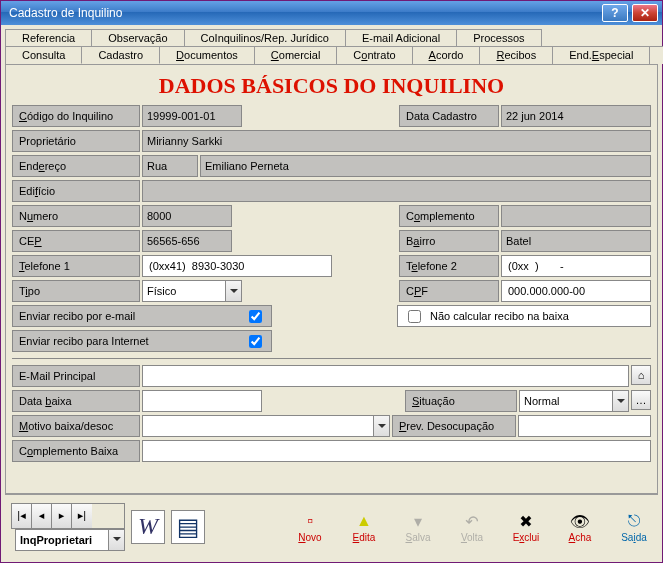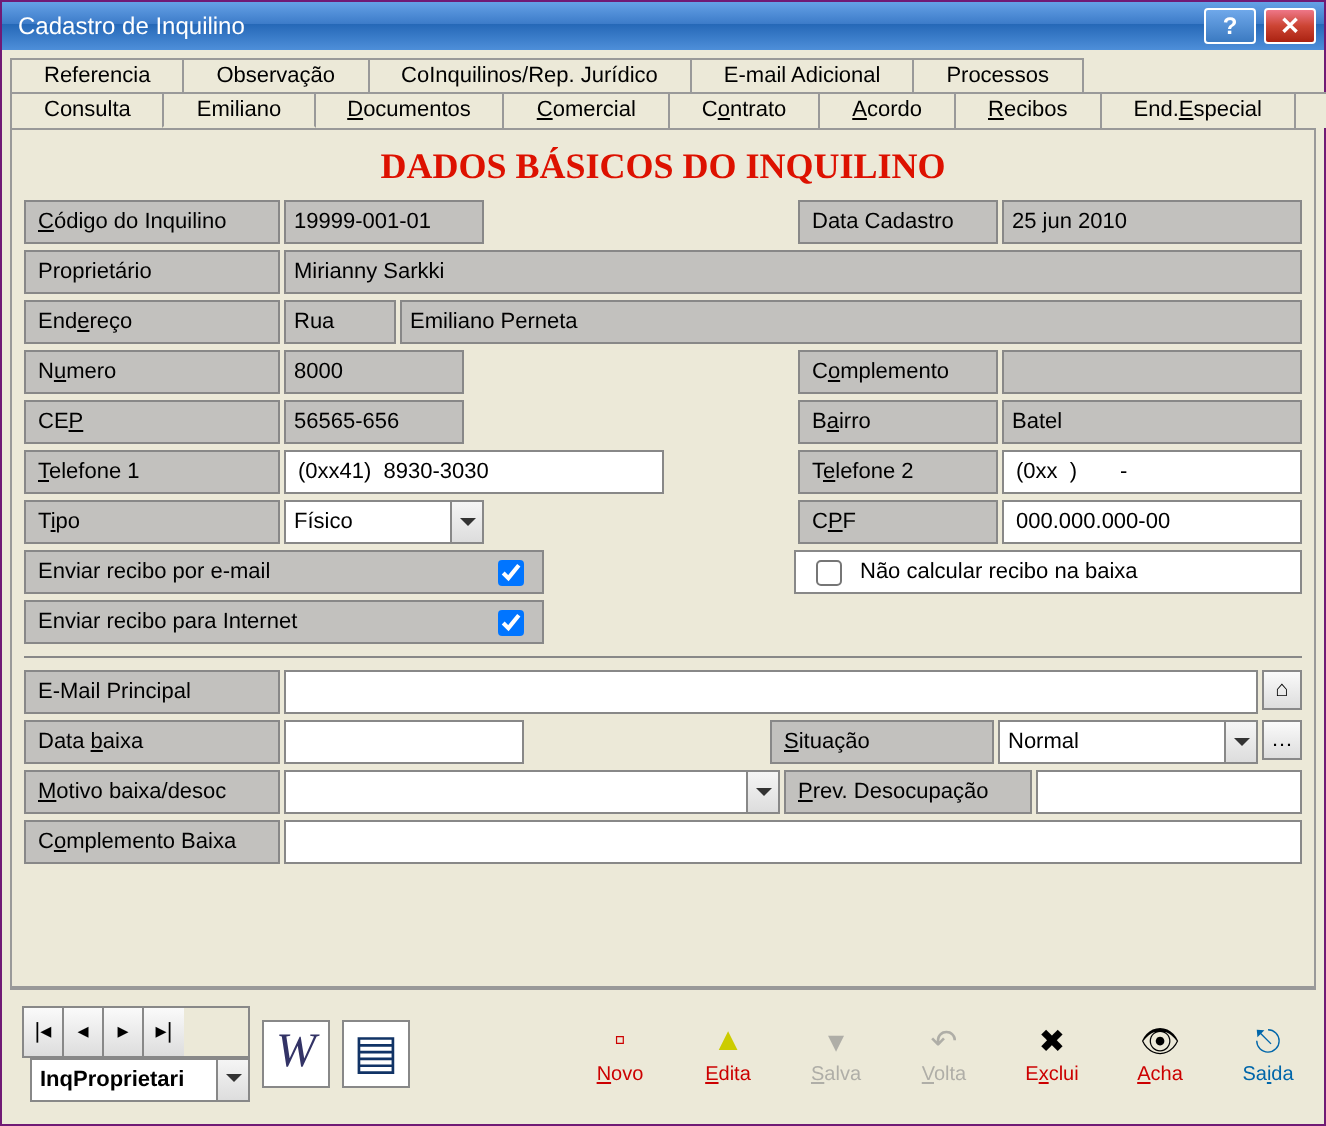--- a/index.html
+++ b/index.html
@@ -75,21 +75,21 @@
     border-top: none;
     background: #ece9d8;
     padding: 6px;
     flex: 1;
     position: relative;
   }
   .panel-title {
     text-align: center;
     color: #d10; font-weight: bold;
     font-family: "Times New Roman", serif;
-    font-size: 18px;
+    font-size: 22px;
     margin: 2px 0 6px 0;
   }
   .row {
     display: flex;
     align-items: stretch;
     margin-bottom: 3px;
     gap: 2px;
     height: 22px;
   }
   .label {
@@ -228,21 +228,21 @@
     <div class="tabrow top">
       <div class="tab"><span>Referencia</span></div>
       <div class="tab"><span>Observação</span></div>
       <div class="tab"><span>CoInquilinos/Rep. Jurídico</span></div>
       <div class="tab"><span>E-mail Adicional</span></div>
       <div class="tab"><span>Processos</span></div>
     </div>
 
     <div class="tabrow">
       <div class="tab"><span>Consulta</span></div>
-      <div class="tab active"><span>Emiliano</span></div>
+      <div class="tab active"><span>Cadastro</span></div>
       <div class="tab"><span class="u">D</span>ocumentos</div>
       <div class="tab"><span class="u">C</span>omercial</div>
       <div class="tab">C<span class="u">o</span>ntrato</div>
       <div class="tab"><span class="u">A</span>cordo</div>
       <div class="tab"><span class="u">R</span>ecibos</div>
       <div class="tab">End.<span class="u">E</span>special</div>
       <div class="tab">Aerta</div>
     </div>
 
     <div class="panel">
@@ -253,21 +253,21 @@
             <span><span class="u">C</span>ódigo do Inquilino</span>
           </div>
         <div class="field disabled" style="width:100px">
             <span>19999-001-01</span>
           </div>
         <div style="flex:1 1 110px"></div>
         <div class="label" style="width:100px">
             <span>Data Cadastro</span>
           </div>
         <div class="field disabled" style="width:150px">
-            <span>25 jun 2010</span>
+            <span>22 jun 2014</span>
           </div>
       </div>
 
       <div class="row">
         <div class="label">
             <span>Proprietário</span>
           </div>
         <div class="field disabled" style="flex:1">
             <span>Mirianny Sarkki</span>
           </div>
@@ -278,20 +278,28 @@
             <span>End<span class="u">e</span>reço</span>
           </div>
         <div class="field disabled" style="width:56px">
             <span>Rua</span>
           </div>
         <div class="field disabled" style="flex:1">
             <span>Emiliano Perneta</span>
           </div>
       </div>
 
+      <div class="row">
+        <div class="label">
+            <span>Edi<span class="u">f</span>ício</span>
+          </div>
+        <div class="field disabled" style="flex:1">
+            <span></span>
+          </div>
+      </div>
 
       <div class="row">
         <div class="label">
             <span>N<span class="u">u</span>mero</span>
           </div>
         <div class="field disabled" style="width:90px">
             <span>8000</span>
           </div>
         <div style="flex:1 1 120px"></div>
         <div class="label" style="width:100px">
@@ -389,21 +397,21 @@
         <div class="label">
             <span>Data <span class="u">b</span>aixa</span>
           </div>
         <div class="field input" style="width:120px">
             <input type="text" style="">
           </div>
         <div style="flex:1"></div>
         <div class="label" style="width:112px">
             <span><span class="u">S</span>ituação</span>
           </div>
-        <div class="combo" style="width:130px">
+        <div class="combo" style="width:110px">
           <span style="flex:1;padding:0 4px">Normal</span>
           <div class="arrow"></div>
         </div>
         <div class="small-btn">…</div>
       </div>
 
       <div class="row">
         <div class="label">
             <span><span class="u">M</span>otivo baixa/desoc</span>
           </div>

